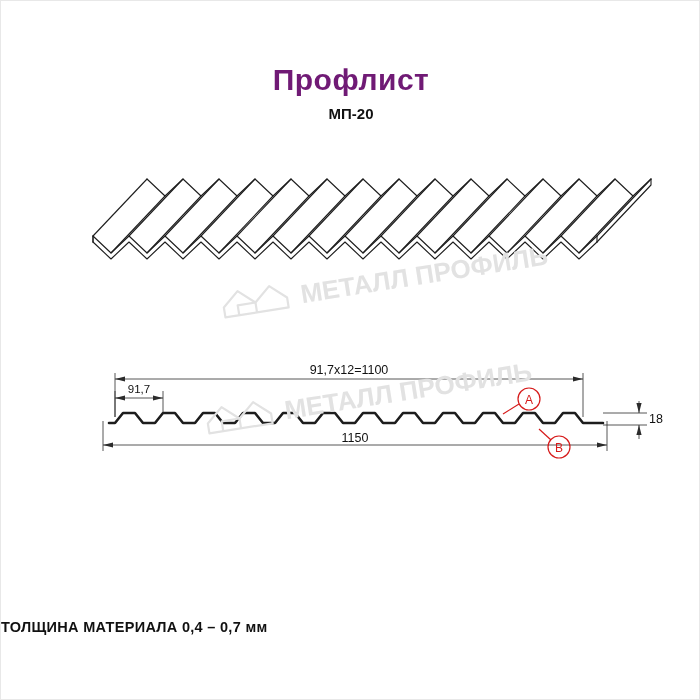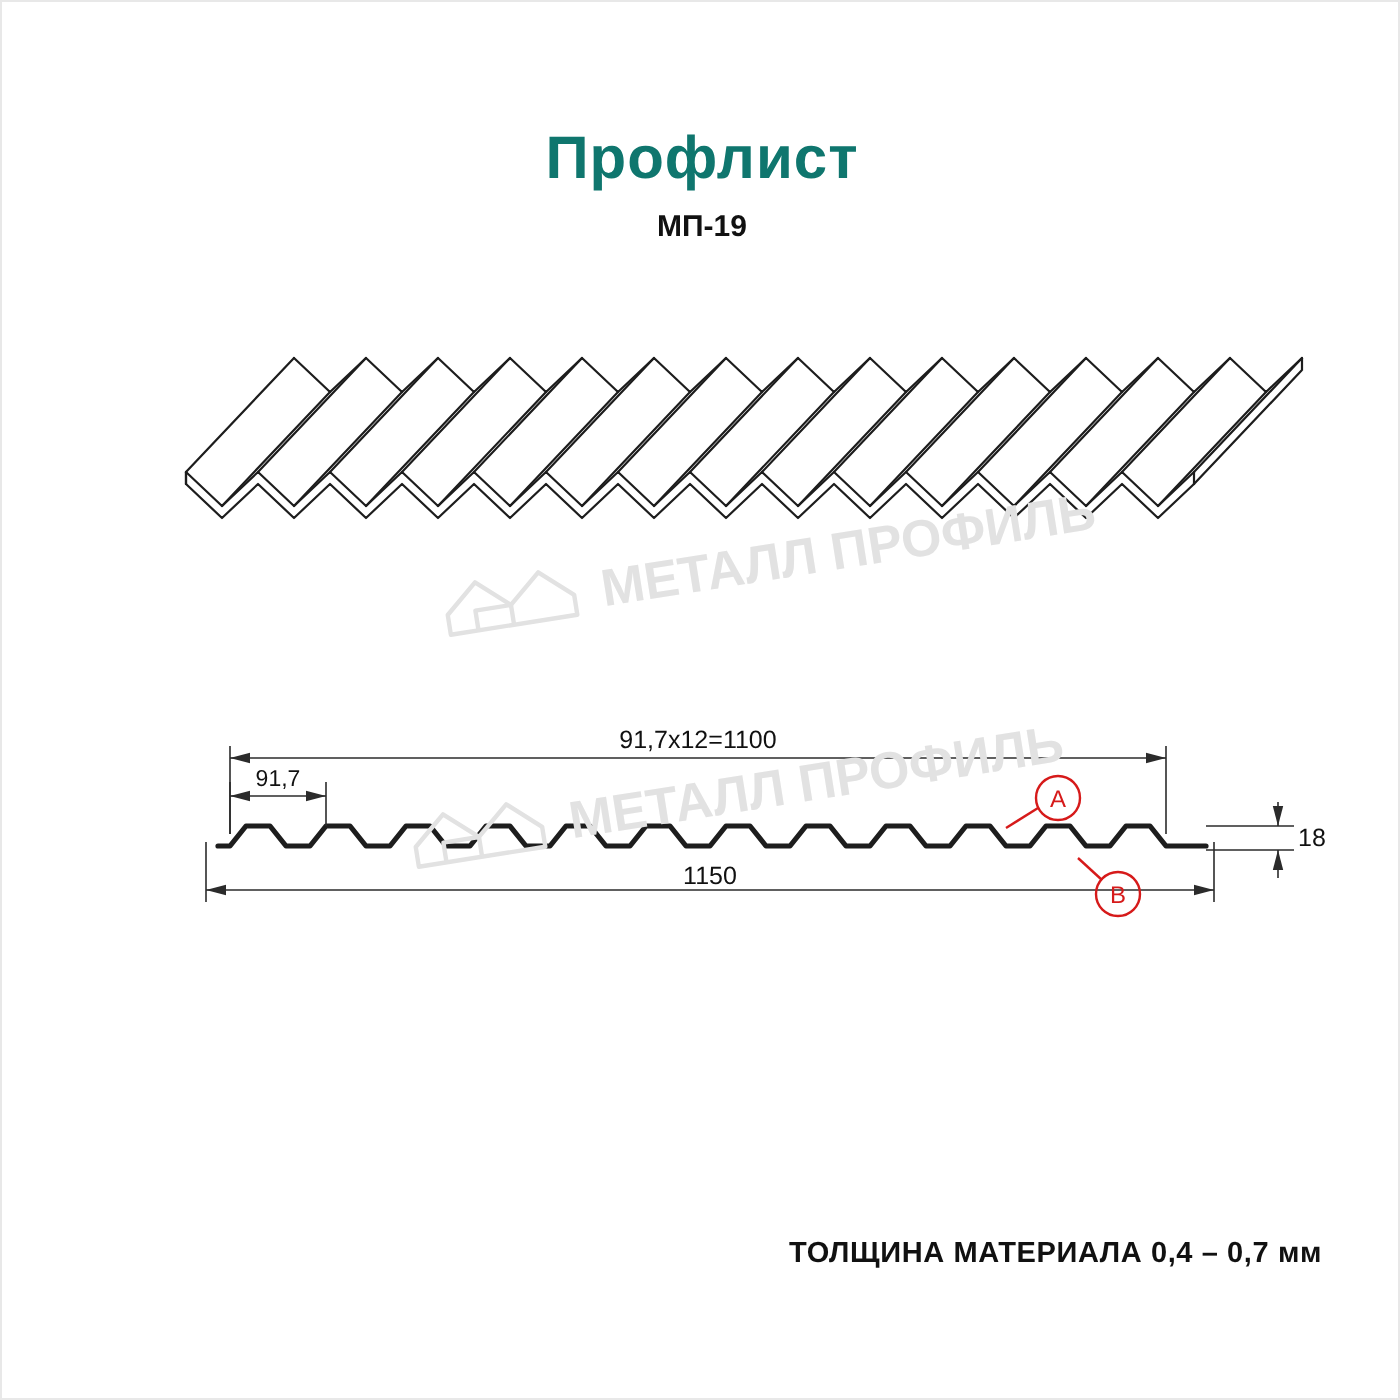--- a/index.html
+++ b/index.html
@@ -23,21 +23,21 @@
   }
   .title {
     position: absolute;
     top: 62px;
     left: 0;
     width: 700px;
     text-align: center;
     font-size: 30px;
     font-weight: bold;
     letter-spacing: 0.5px;
-    color: #0f766e;
+    color: #701a75;
   }
   .subtitle {
     position: absolute;
     top: 104px;
     left: 0;
     width: 700px;
     text-align: center;
     font-size: 15px;
     font-weight: bold;
     color: #111111;
@@ -55,21 +55,21 @@
     left: 50px;
     width: 610px;
     height: 130px;
     text-align: center;
   }
   .footer {
     position: absolute;
     top: 618px;
     left: 0;
     width: 660px;
-    text-align: right;
+    text-align: left;
     font-size: 14.5px;
     font-weight: bold;
     letter-spacing: 0.3px;
     color: #111111;
   }
   .wm {
     position: absolute;
     pointer-events: none;
     user-select: none;
   }
@@ -77,21 +77,21 @@
   .wm-2 { top: 362px; left: 196px; }
   .wm svg { display: block; }
   svg { overflow: visible; }
 </style>
 </head>
 <body>
 
 <div class="page">
 
   <div class="title">Профлист</div>
-  <div class="subtitle">МП-19</div>
+  <div class="subtitle">МП-20</div>
 
   <div class="iso-wrap">
     <svg width="600" height="160" viewBox="0 0 600 160">
       <g fill="none" stroke="#1d1d1d" stroke-width="1.1" stroke-linejoin="round" stroke-linecap="round">
 
         <path d="M42 95 L60 112 L78 95 L96 112 L114 95 L132 112 L150 95 L168 112 L186 95 L204 112
                  L222 95 L240 112 L258 95 L276 112 L294 95 L312 112 L330 95 L348 112 L366 95 L384 112
                  L402 95 L420 112 L438 95 L456 112 L474 95 L492 112 L510 95 L528 112 L546 95"></path>
 
         <path d="M42 95 L42 101 M546 95 L546 101"></path>

